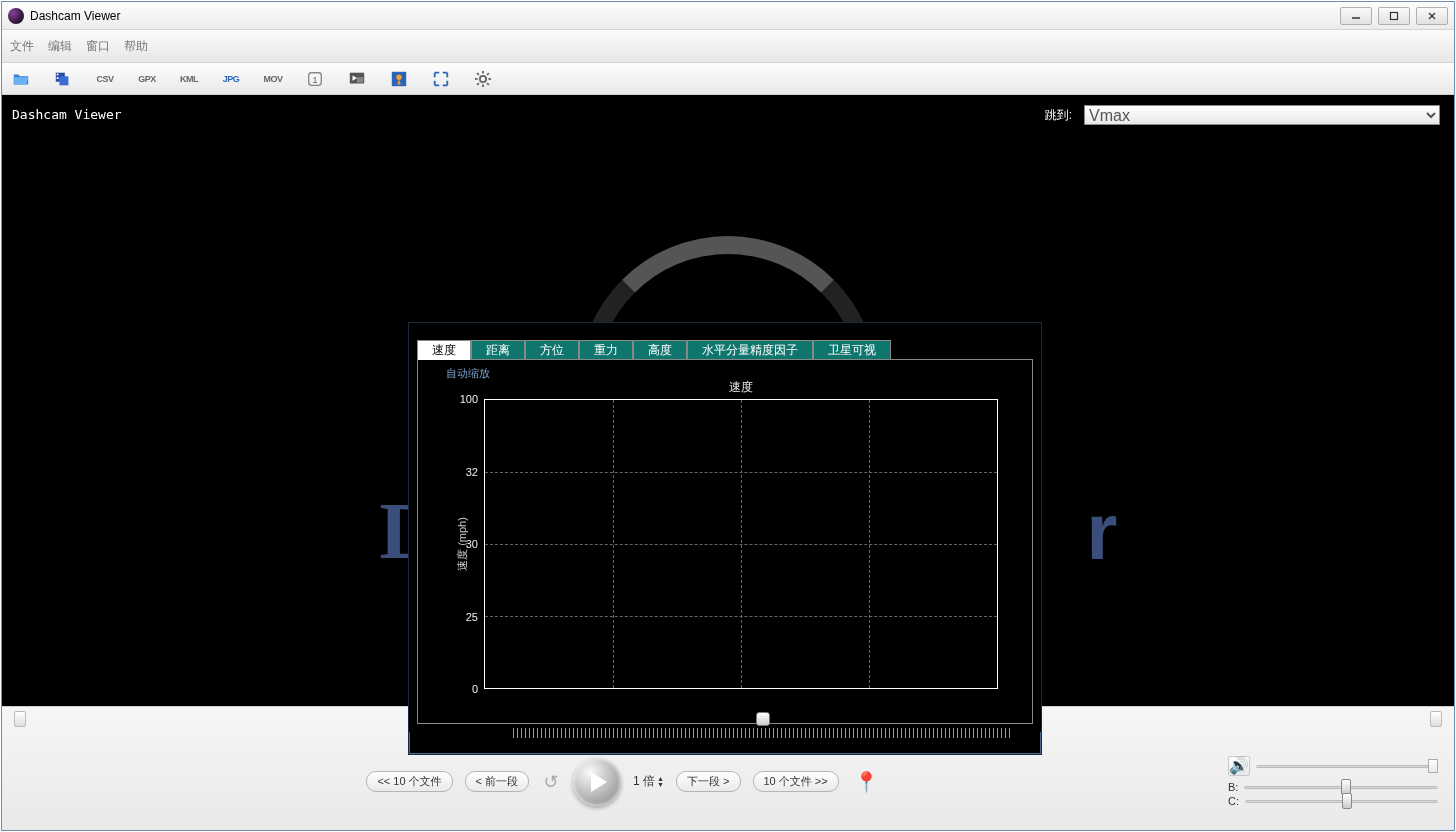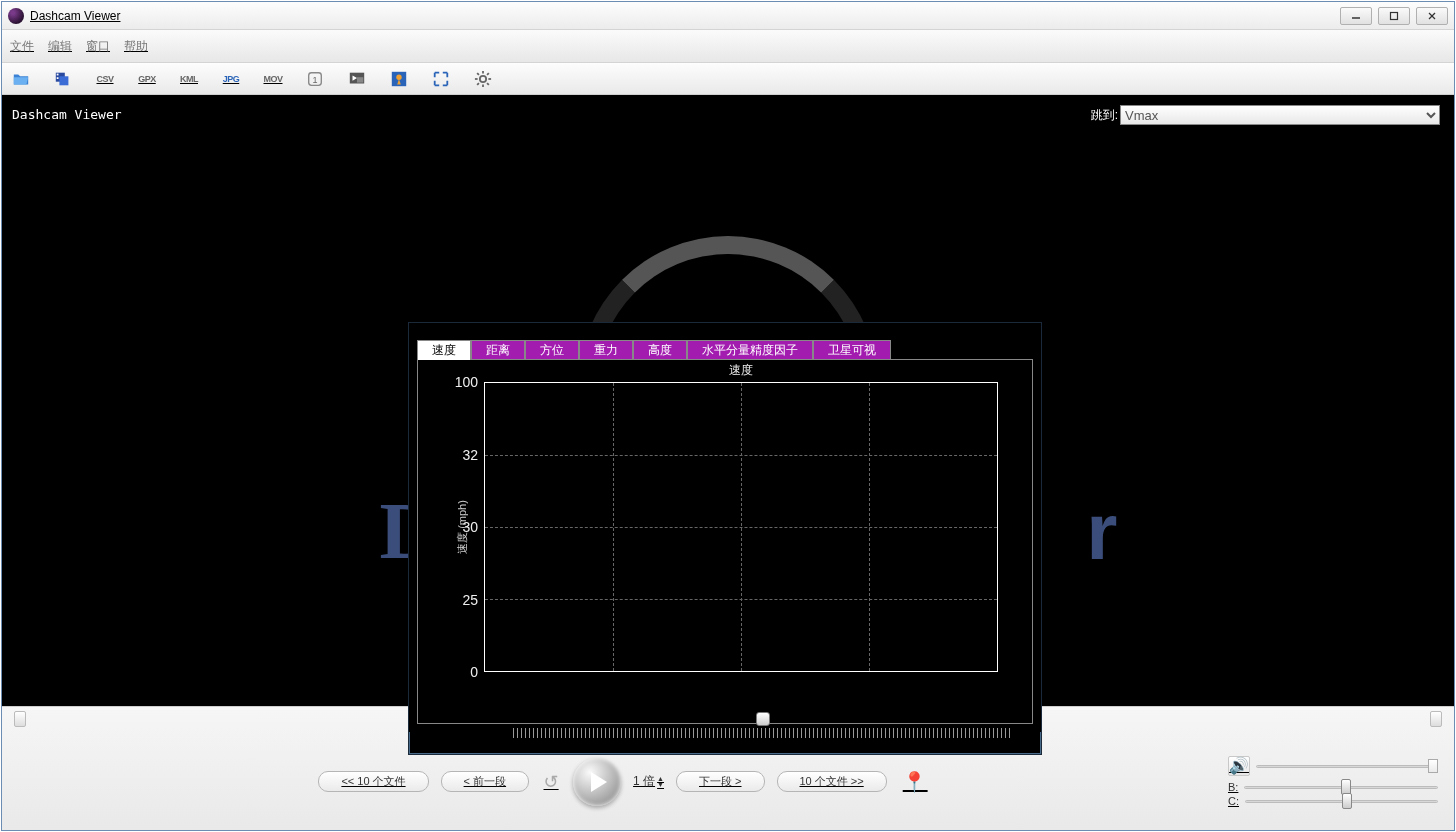--- a/index.html
+++ b/index.html
@@ -1,19 +1,19 @@
 <!DOCTYPE html>
 <html><head>
 <meta charset="utf-8">
 <style>
 * { box-sizing: border-box; margin: 0; padding: 0; font-family: "Microsoft YaHei", Tahoma, sans-serif; }
 body { width: 1456px; height: 832px; background: #fff; overflow: hidden; position: relative; }
 
 
-.window { border: 1px solid #6b8cb3; height: 830px; width: 1454px; margin: 1px; background: #f4f4f4; display: flex; flex-direction: column; text-decoration: underline; }
+.window { border: 1px solid #6b8cb3; height: 830px; width: 1454px; margin: 1px; background: #f4f4f4; display: flex; flex-direction: column; }
 
 
 .titlebar { height: 28px; background: linear-gradient(#fdfdfd,#ececec); display: flex; align-items: center; padding: 0 6px; border-bottom: 1px solid #d4d4d4; }
 .titlebar .app-icon { width: 16px; height: 16px; border-radius: 50%; background: radial-gradient(circle at 30% 30%, #7a3a8a 10%, #2b1233 70%); margin-right: 6px; }
 .titlebar .title { font-size: 12px; color: #000; flex: 1; }
 .winbtns { display: flex; gap: 6px; }
 .winbtn { width: 32px; height: 18px; border: 1px solid #b0b0b0; border-radius: 2px; background: linear-gradient(#fafafa,#e1e1e1); display:flex; align-items:center; justify-content:center; font-size:10px; color:#333; cursor:pointer;}
 .winbtn.cls { color:#333; }
 .winbtn svg { width:10px; height:10px; }
 
@@ -23,61 +23,61 @@
 
 
 .toolbar { height: 32px; background: linear-gradient(#fdfdfd,#e9e9e9); display: flex; align-items: center; padding: 0 8px; gap: 20px; border-bottom:1px solid #cfcfcf; }
 .tb { width: 22px; height: 22px; display:flex; align-items:center; justify-content:center; cursor:pointer; }
 .tb.txt{ font-size:9px; font-weight:bold; color:#666; letter-spacing:-0.5px;}
 .tb svg{ width:18px; height:18px; }
 
 
 .video-area { flex: 1; background: #000; position: relative; }
 .va-label { position: absolute; top: 12px; left: 10px; color: #fff; font-family: "SimSun", monospace; font-size: 13px; }
-.jump { position: absolute; top: 10px; right: 14px; display:flex; align-items:center; gap:2px; color:#fff; font-size:12px;}
-.jump select{ width:320px; height:20px; font-size:13px; background: linear-gradient(#fff,#e8e8e8); border:1px solid #888; color:#555;}
+.jump { position: absolute; top: 10px; right: 14px; display:flex; align-items:center; gap:12px; color:#fff; font-size:12px;}
+.jump select{ width:356px; height:20px; font-size:16px; background: linear-gradient(#fff,#e8e8e8); border:1px solid #888; color:#555;}
 .logo-bg { position:absolute; left:50%; top:50%; transform:translate(-50%,-55%); }
 .logo-bg .ring{ width:300px; height:300px; border:18px solid #222; border-top-color:#555; border-radius:50%; position:relative; }
 .logo-txt { position:absolute; top:64%; left:26%; font-family: Georgia, serif; font-size:80px; font-weight:bold; color:#3b4d7a; }
 .logo-txt .r2{ position:absolute; right:-680px; }
 
 
 .graph-win { position:absolute; left:406px; top:227px; width:634px; height:433px; border:1px solid #1a2a3a; background:#000; box-shadow:0 0 0 1px #4a6a8a inset; }
 .gw-title { height:22px; background:linear-gradient(#3a4a5a,#4a5a6a 40%,#2b3540); color:#fff; font-size:12px; display:flex; align-items:center; padding:0 6px; justify-content:space-between; }
 .gw-close { width:18px; height:16px; background:linear-gradient(#e77,#b33); border:1px solid #722; display:flex; align-items:center; justify-content:center; color:#fff; font-size:10px; cursor:pointer; border-radius:2px;}
 .gw-body { padding:16px 8px 8px 8px; height:calc(100% - 22px); background:#000; }
 .tabs { display:flex; }
-.tab { background: #a21caf; color:#fff; border:1px solid #888; border-bottom:none; padding:1px 14px; font-size:12px; cursor:pointer; position:relative; top:1px;}
+.tab { background: #0f766e; color:#fff; border:1px solid #888; border-bottom:none; padding:1px 14px; font-size:12px; cursor:pointer; position:relative; top:1px;}
 .tab.active { background:#fff; color:#000; z-index:2;}
 .chart-frame { border:1px solid #888; height:calc(100% - 20px); padding:4px 10px 10px 10px; position:relative; }
 .autozoom { color:#7aa0c8; font-size:11px; margin:2px 0 0 18px; }
 .chart { position:relative; margin:18px 24px 10px 56px; height:290px; }
 .chart-title { position:absolute; top:-20px; left:50%; transform:translateX(-50%); color:#eee; font-size:12px; }
 .chart-box { position:absolute; inset:0; border-left:1px solid #fff; border-bottom:1px solid #fff; border-top:1px solid #fff; border-right:1px solid #fff;}
-.ytick { position:absolute; right:calc(100% + 6px); transform:translateY(-50%); color:#eee; font-size:14px; text-align:left;}
+.ytick { position:absolute; right:calc(100% + 6px); transform:translateY(-50%); color:#eee; font-size:11px; text-align:left;}
 .gridh { position:absolute; left:0; right:0; border-top:1px dashed #666; }
 .gridv { position:absolute; top:0; bottom:0; border-left:1px dashed #666; }
 .yaxis-lbl { position:absolute; left:-48px; top:50%; transform:translateY(-50%) rotate(-90deg); transform-origin:center; color:#ccc; font-size:11px; white-space:nowrap; }
 
 
 .bottom { height: 124px; background: linear-gradient(#f6f6f6,#e9e9e9); border-top:1px solid #cfcfcf; display:flex; flex-direction:column; }
 .seek { height:26px; display:flex; align-items:flex-start; padding:4px 12px 0 12px; gap:8px; position:relative;}
 .seek-left { width:12px; height:16px; background:linear-gradient(#fff,#ddd); border:1px solid #bbb; border-radius:2px; }
 .seek-track { flex:1; height:6px; margin-top:5px; position:relative; }
 .seek-mid { position:absolute; left:34.5%; width:500px; top:-4px;}
 .seek-mid .thumb{ width:14px; height:14px; background:linear-gradient(#fff,#ccc); border:1px solid #777; border-radius:3px; display:block; margin:0 auto;}
 .ruler { width:100%; height:10px; margin-top:2px; background-image: repeating-linear-gradient(to right,#999 0 1px, transparent 1px 4px); }
 
 .controls { flex:1; display:flex; align-items:center; padding:0 16px; }
 .movie-box { width:200px; height:62px; border:1px solid #ccc; background:#fff; display:flex; align-items:center; padding:6px; gap:10px;}
 .movie-box .mi{ width:28px; height:28px; border:1px solid #9ac; background:linear-gradient(#def,#abc 70%); position:relative; border-radius:2px;}
 .movie-box .mi::after{content:"MOV"; position:absolute; bottom:-3px; left:1px; font-size:6px; background:#eef; padding:0 1px; color:#446; border:1px solid #9ac;}
 .mlabels{ font-size:12px; line-height:1.5; font-family:"SimSun","MS Gothic", monospace;}
 .center-ctrls{ flex:1; display:flex; align-items:center; justify-content:center; gap:12px;}
-.pillbtn{ border:1px solid #b5b5b5; background:linear-gradient(#fff,#eaeaea); border-radius:10px; padding:2px 22px; font-size:11px; color:#333; cursor:pointer; display:flex; align-items:center; gap:2px;}
+.pillbtn{ border:1px solid #b5b5b5; background:linear-gradient(#fff,#eaeaea); border-radius:10px; padding:2px 10px; font-size:11px; color:#333; cursor:pointer; display:flex; align-items:center; gap:2px;}
 .undo{ width:20px; height:20px; color:#aaa; font-size:18px; display:flex; align-items:center; justify-content:center;}
 .playbtn{ width:48px; height:48px; border-radius:50%; background:radial-gradient(circle at 35% 30%, #fafafa,#a8a8a8 65%,#808080); display:flex; align-items:center; justify-content:center; box-shadow:0 2px 4px rgba(0,0,0,.3), inset 0 0 4px #fff; cursor:pointer;}
 .playbtn::before{content:""; border-left:16px solid #fff; border-top:10px solid transparent; border-bottom:10px solid transparent; margin-left:4px;}
 .rate{ font-size:12px; color:#333; display:flex; align-items:center; }
 .spinner{ display:flex; flex-direction:column; margin-left:2px;}
 .spinner span{ font-size:7px; line-height:6px; color:#333; cursor:pointer;}
 .pin{ color:#1da0e6; font-size:20px; margin-left:4px;}
 .right-ctrls{ width:210px; }
 .vol-row{ display:flex; align-items:center; gap:6px; margin-bottom:4px;}
 .vol-icon{ width:22px; height:20px; border:1px solid #c8c8c8; background:linear-gradient(#fff,#e7e7e7); display:flex; align-items:center; justify-content:center; border-radius:2px; color:#888;}
@@ -202,20 +202,21 @@
         <div class="tabs">
           <div class="tab active">速度</div>
           <div class="tab">距离</div>
           <div class="tab">方位</div>
           <div class="tab">重力</div>
           <div class="tab">高度</div>
           <div class="tab">水平分量精度因子</div>
           <div class="tab">卫星可视</div>
         </div>
         <div class="chart-frame">
+          <div class="autozoom">自动缩放</div>
           <div class="chart">
             <div class="chart-title">速度</div>
             <div class="yaxis-lbl">速度 (mph)</div>
             <div class="chart-box">
               <div class="gridh" style="top:25%"></div>
               <div class="gridh" style="top:50%"></div>
               <div class="gridh" style="top:75%"></div>
               <div class="gridv" style="left:25%"></div>
               <div class="gridv" style="left:50%"></div>
               <div class="gridv" style="left:75%"></div>

